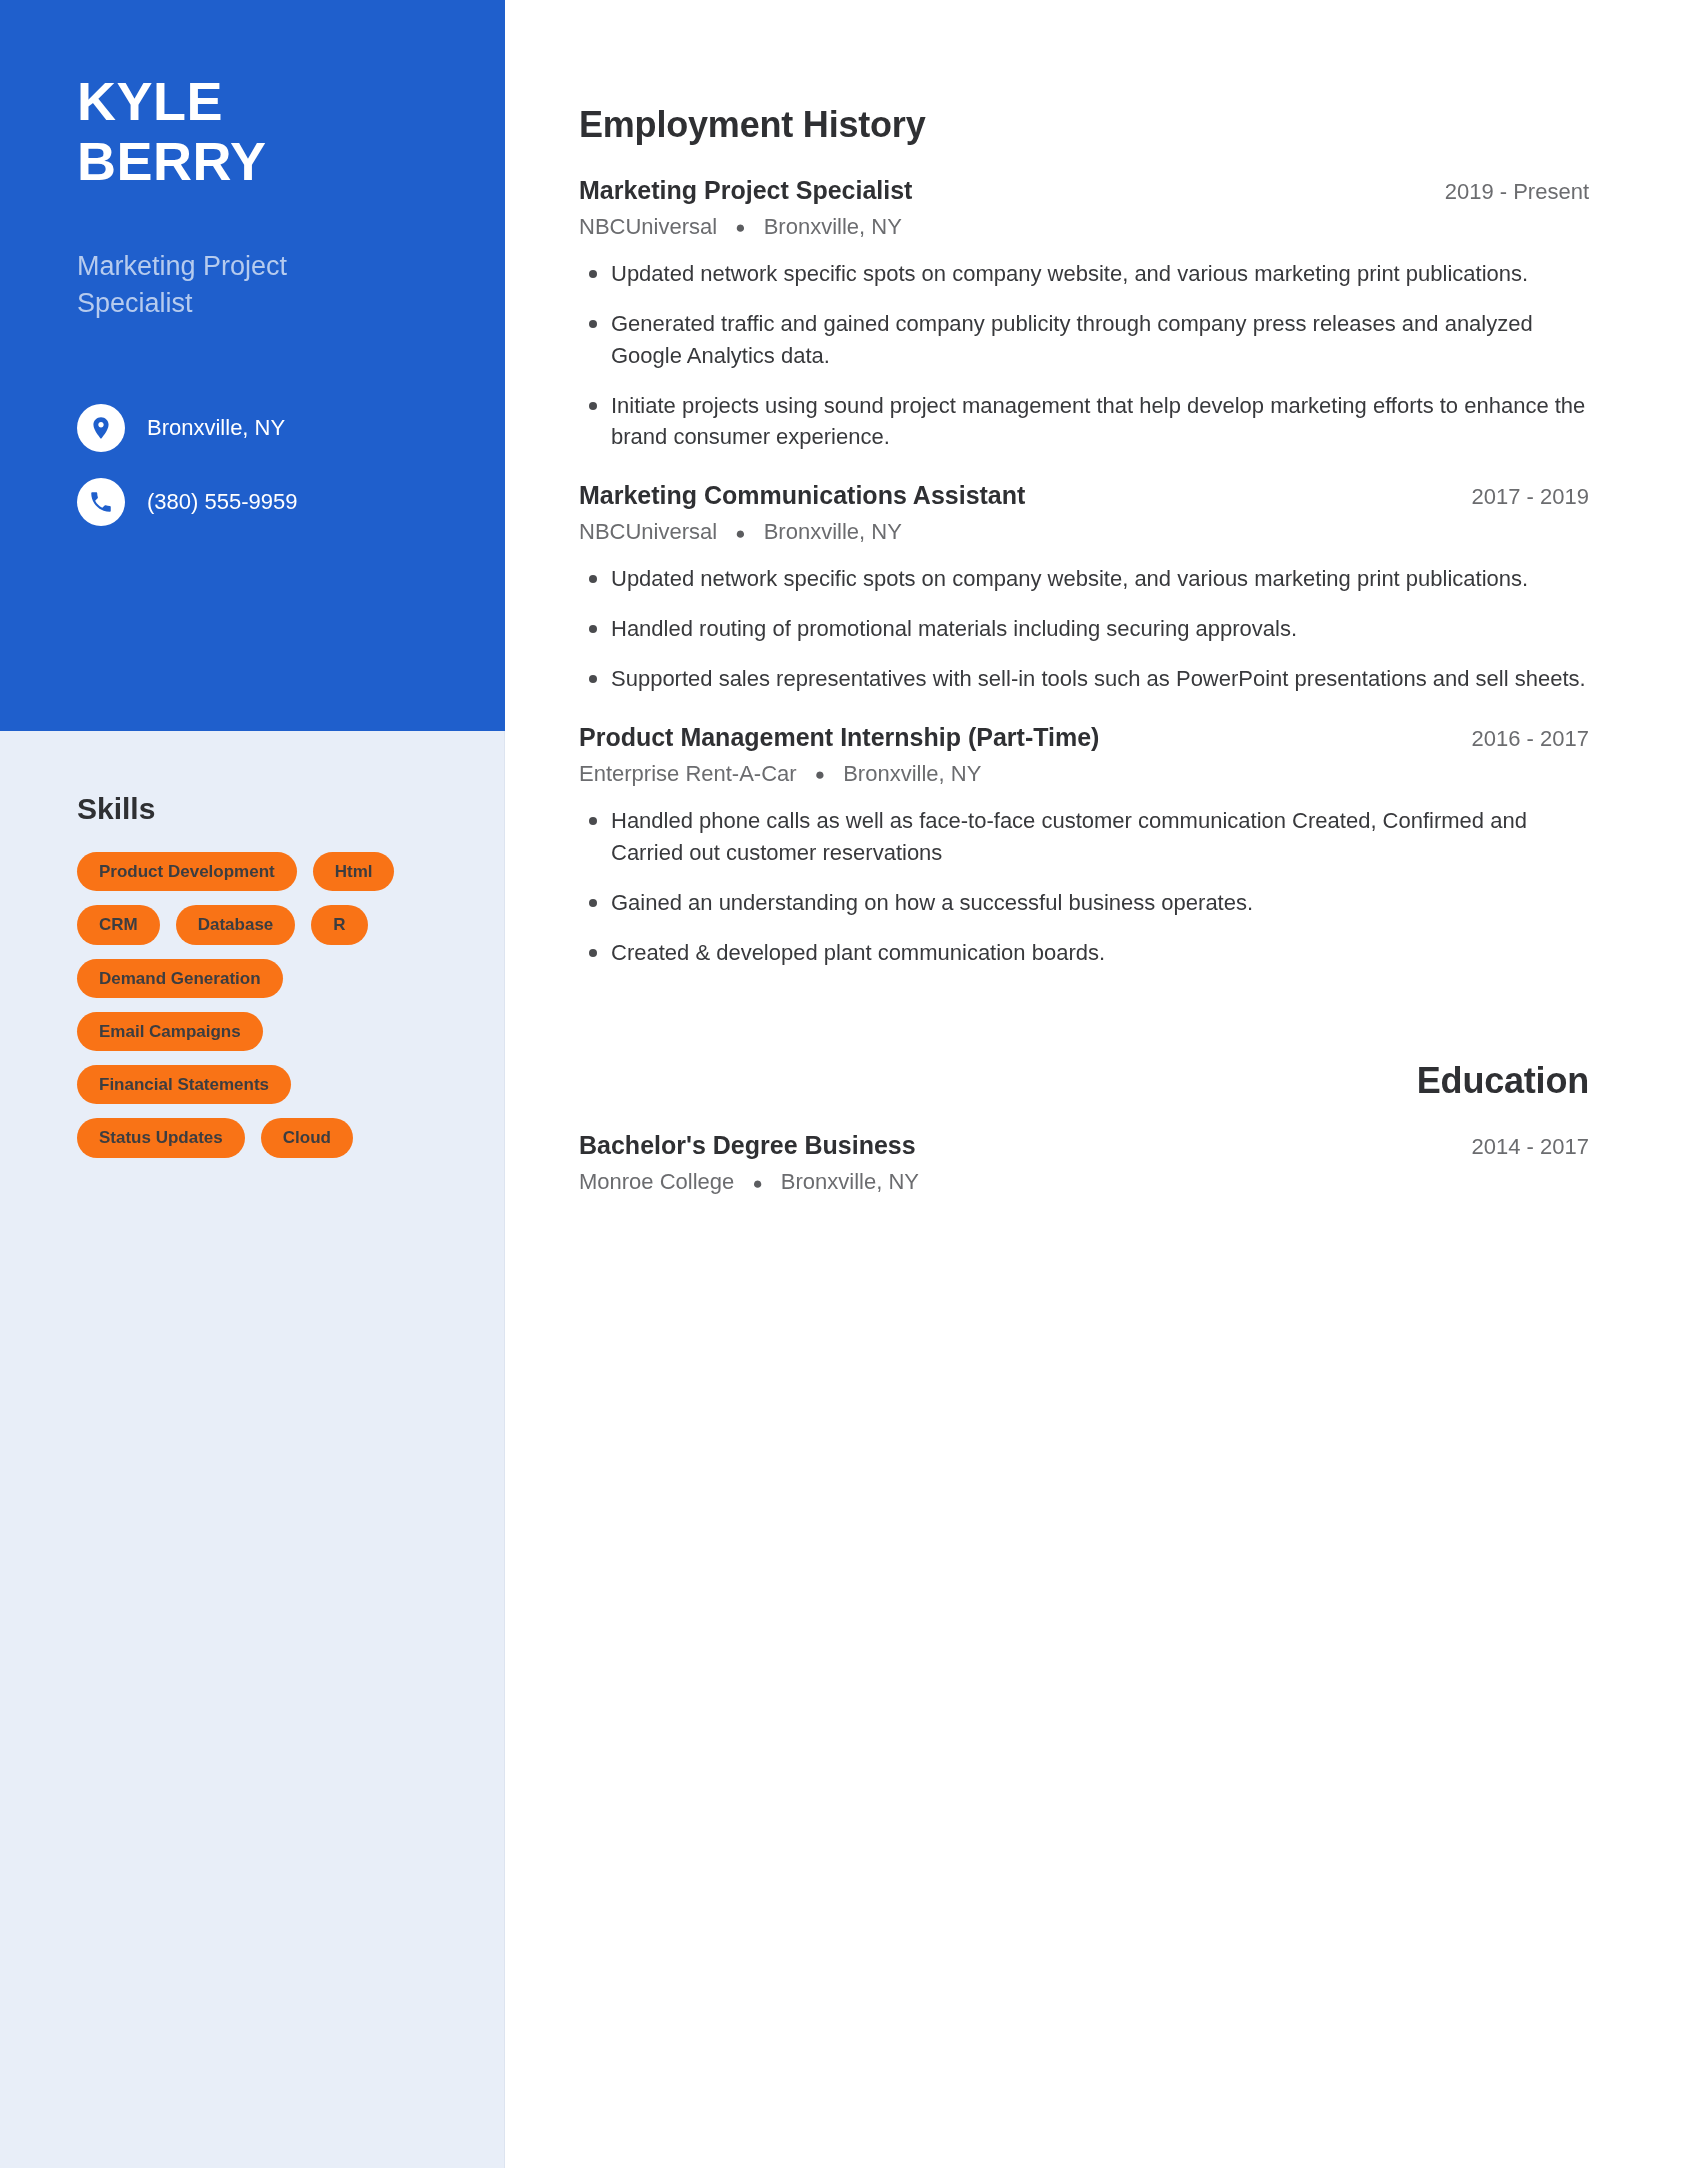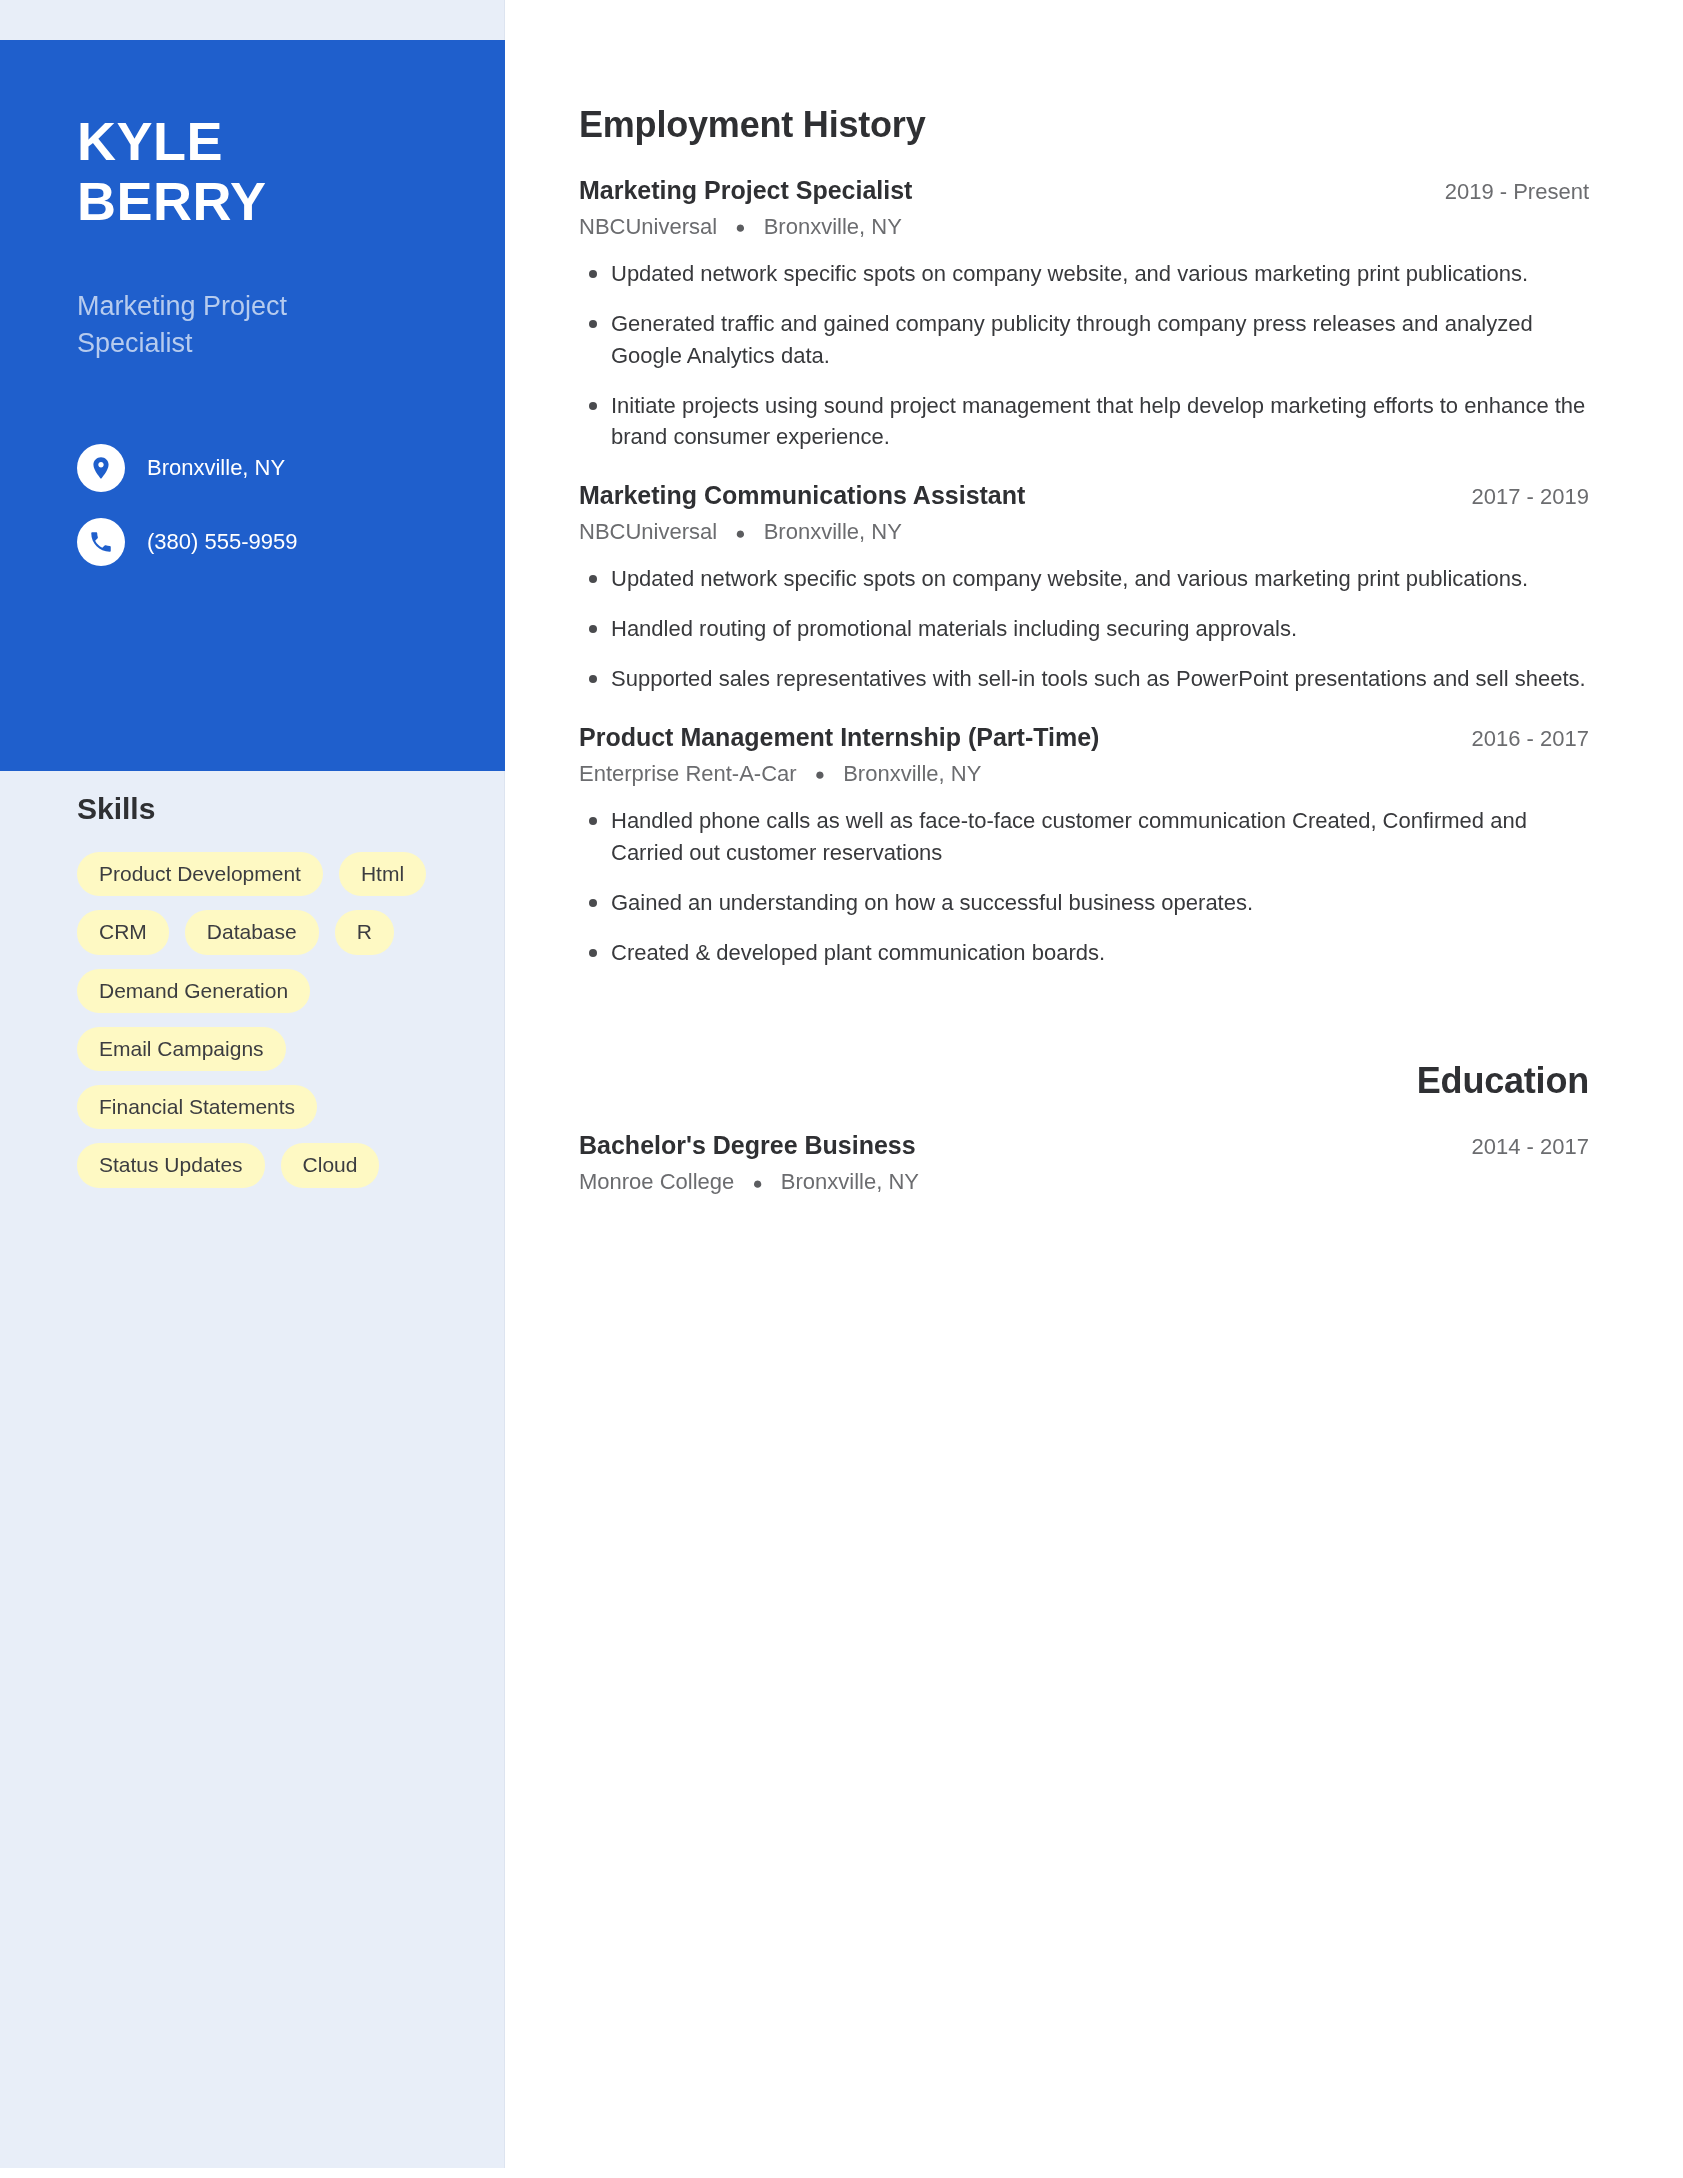--- a/index.html
+++ b/index.html
@@ -36,21 +36,20 @@
   }
 
   .sidebar-header {
     position: absolute;
     left: 0;
     top: 0;
     width: 505px;
     height: 731px;
     background: #1f5fcc;
     box-sizing: border-box;
-    margin-top: 40px;
   }
 
   .name-block {
     position: absolute;
     left: 77px;
     top: 71px;
     width: 396px;
   }
   .name-line {
     font-size: 54px;
@@ -113,27 +112,28 @@
     color: #2f3033;
     margin-bottom: 26px;
   }
   .skills-wrap {
     display: flex;
     flex-wrap: wrap;
     gap: 14px 16px;
     width: 396px;
   }
   .skill-pill {
-    background: #fef9c3;
+    background: #f97316;
     border-radius: 22px;
     padding: 9px 22px;
-    font-size: 21px;
+    font-size: 17px;
     color: #3c3d40;
     white-space: nowrap;
     line-height: 1.25;
+    font-weight: bold;
   }
 
   
   .main {
     position: absolute;
     left: 579px;
     top: 0;
     width: 1010px;
   }
 

